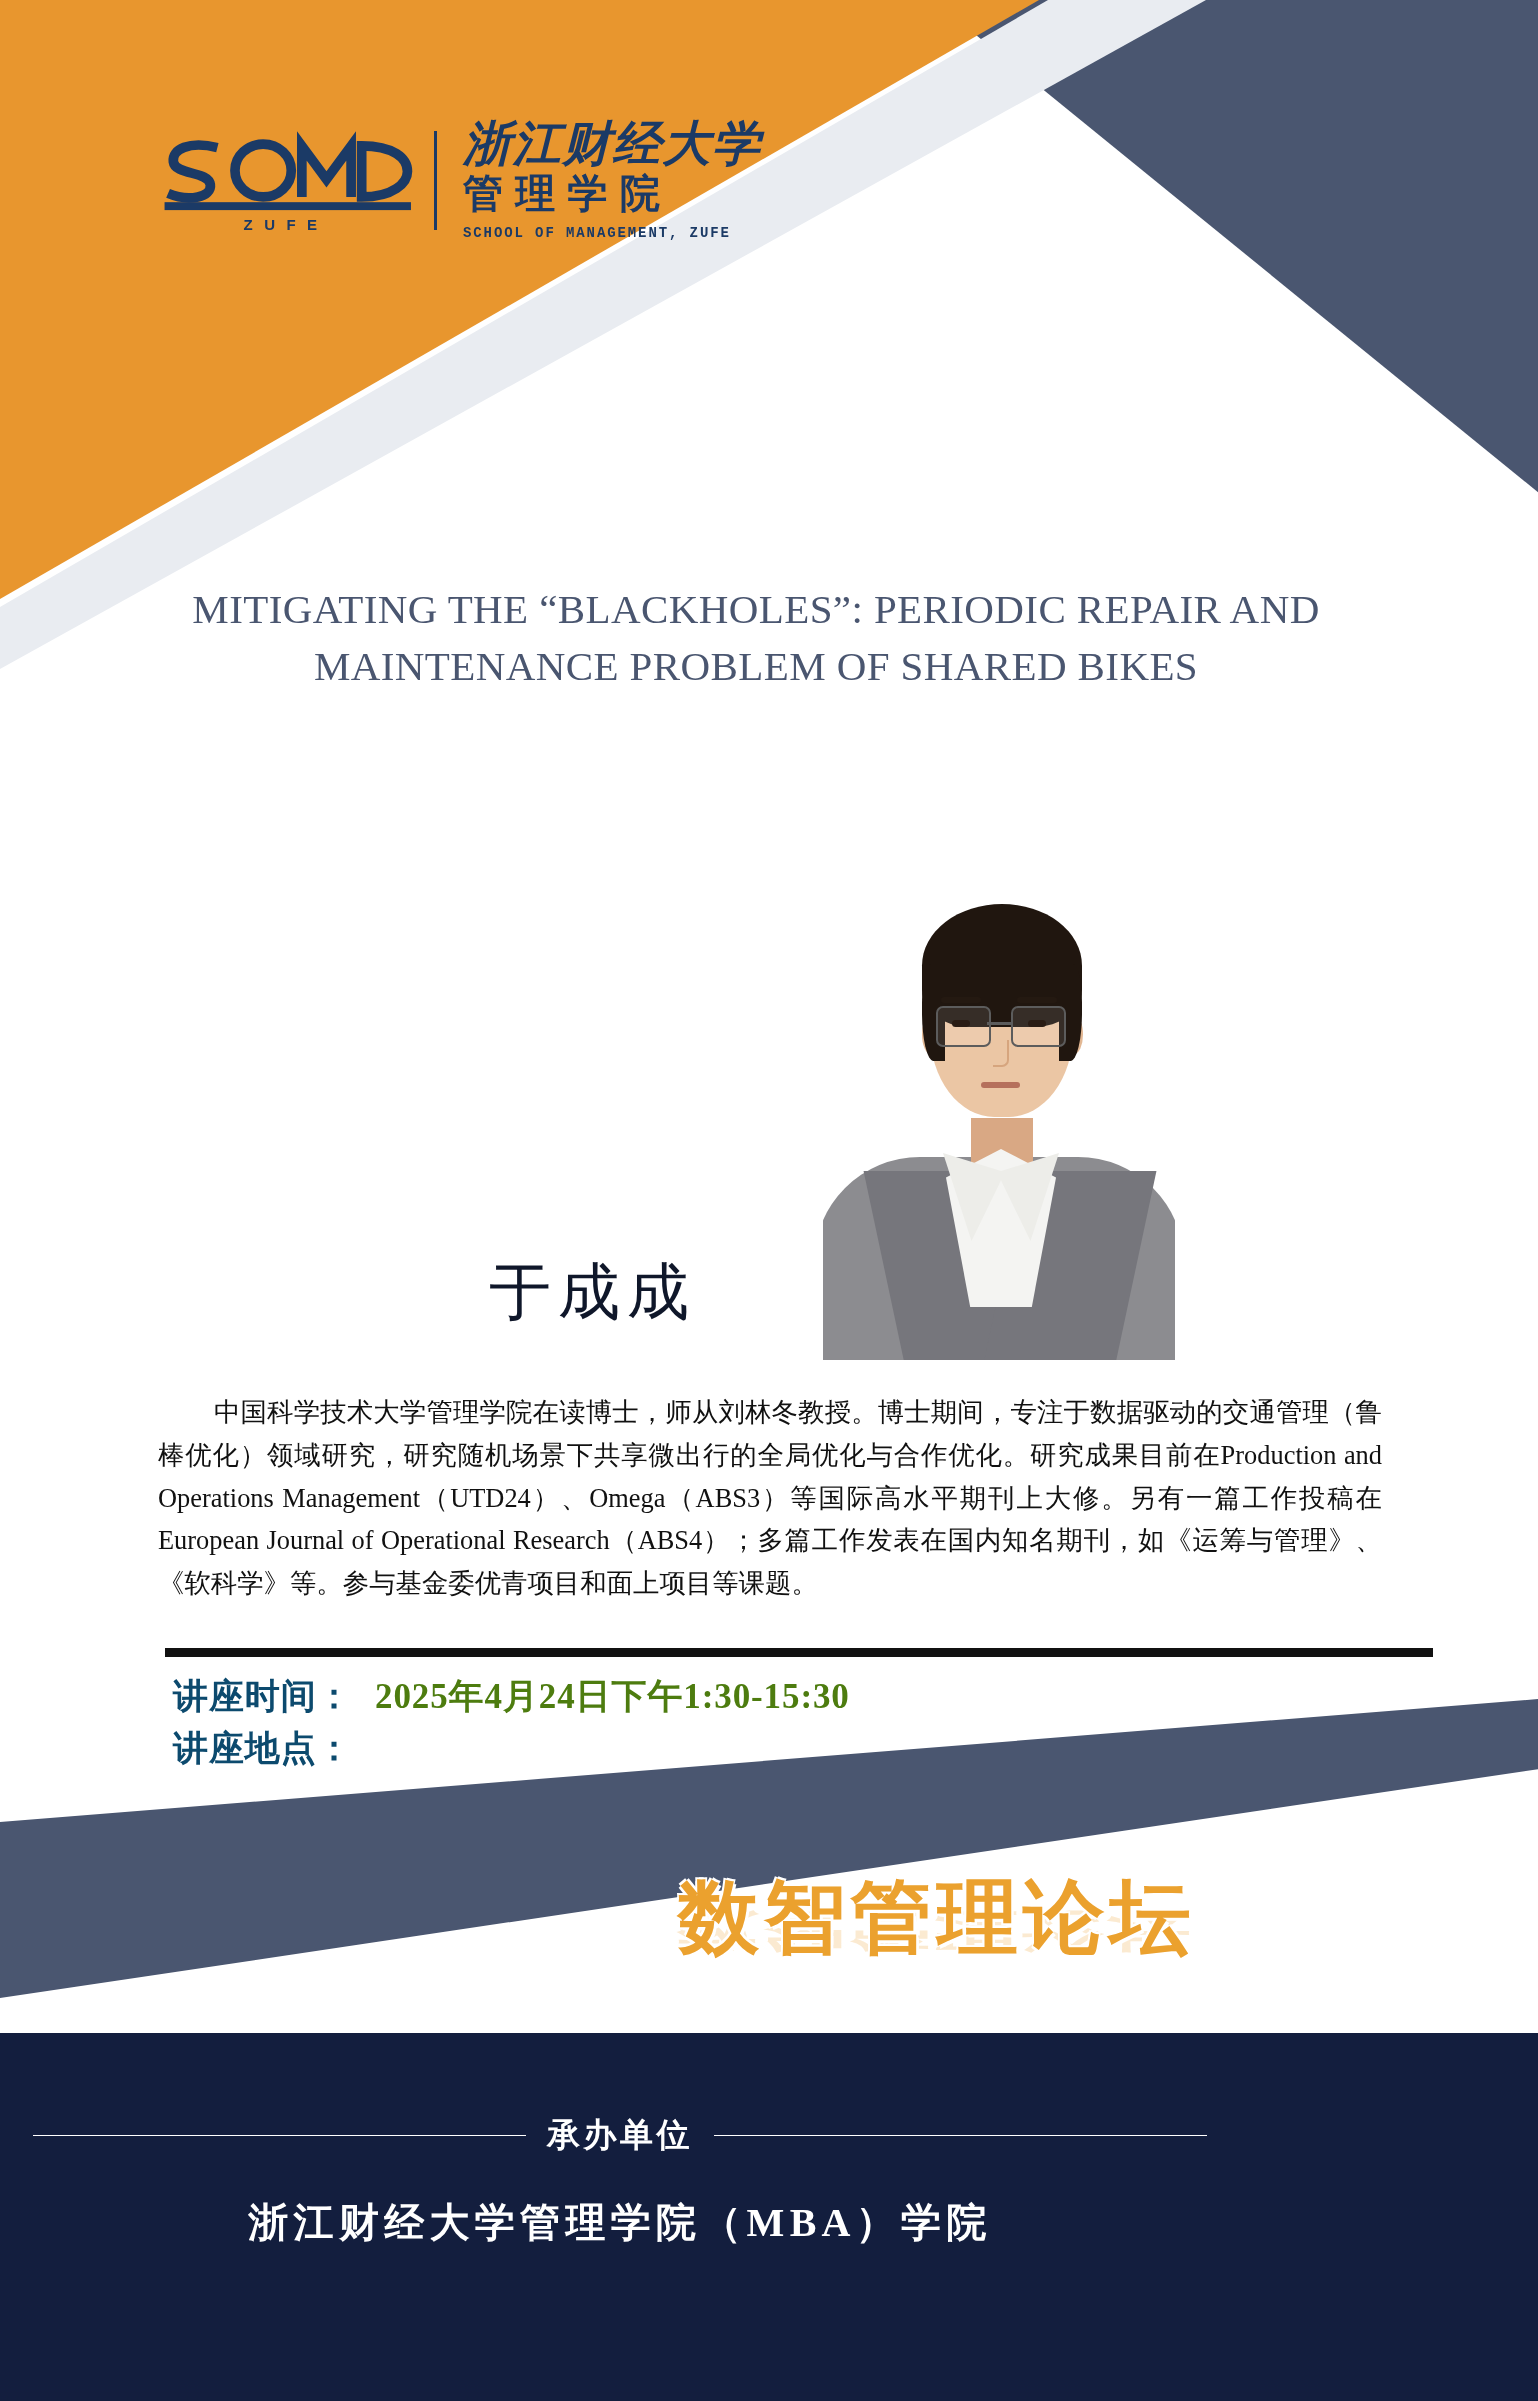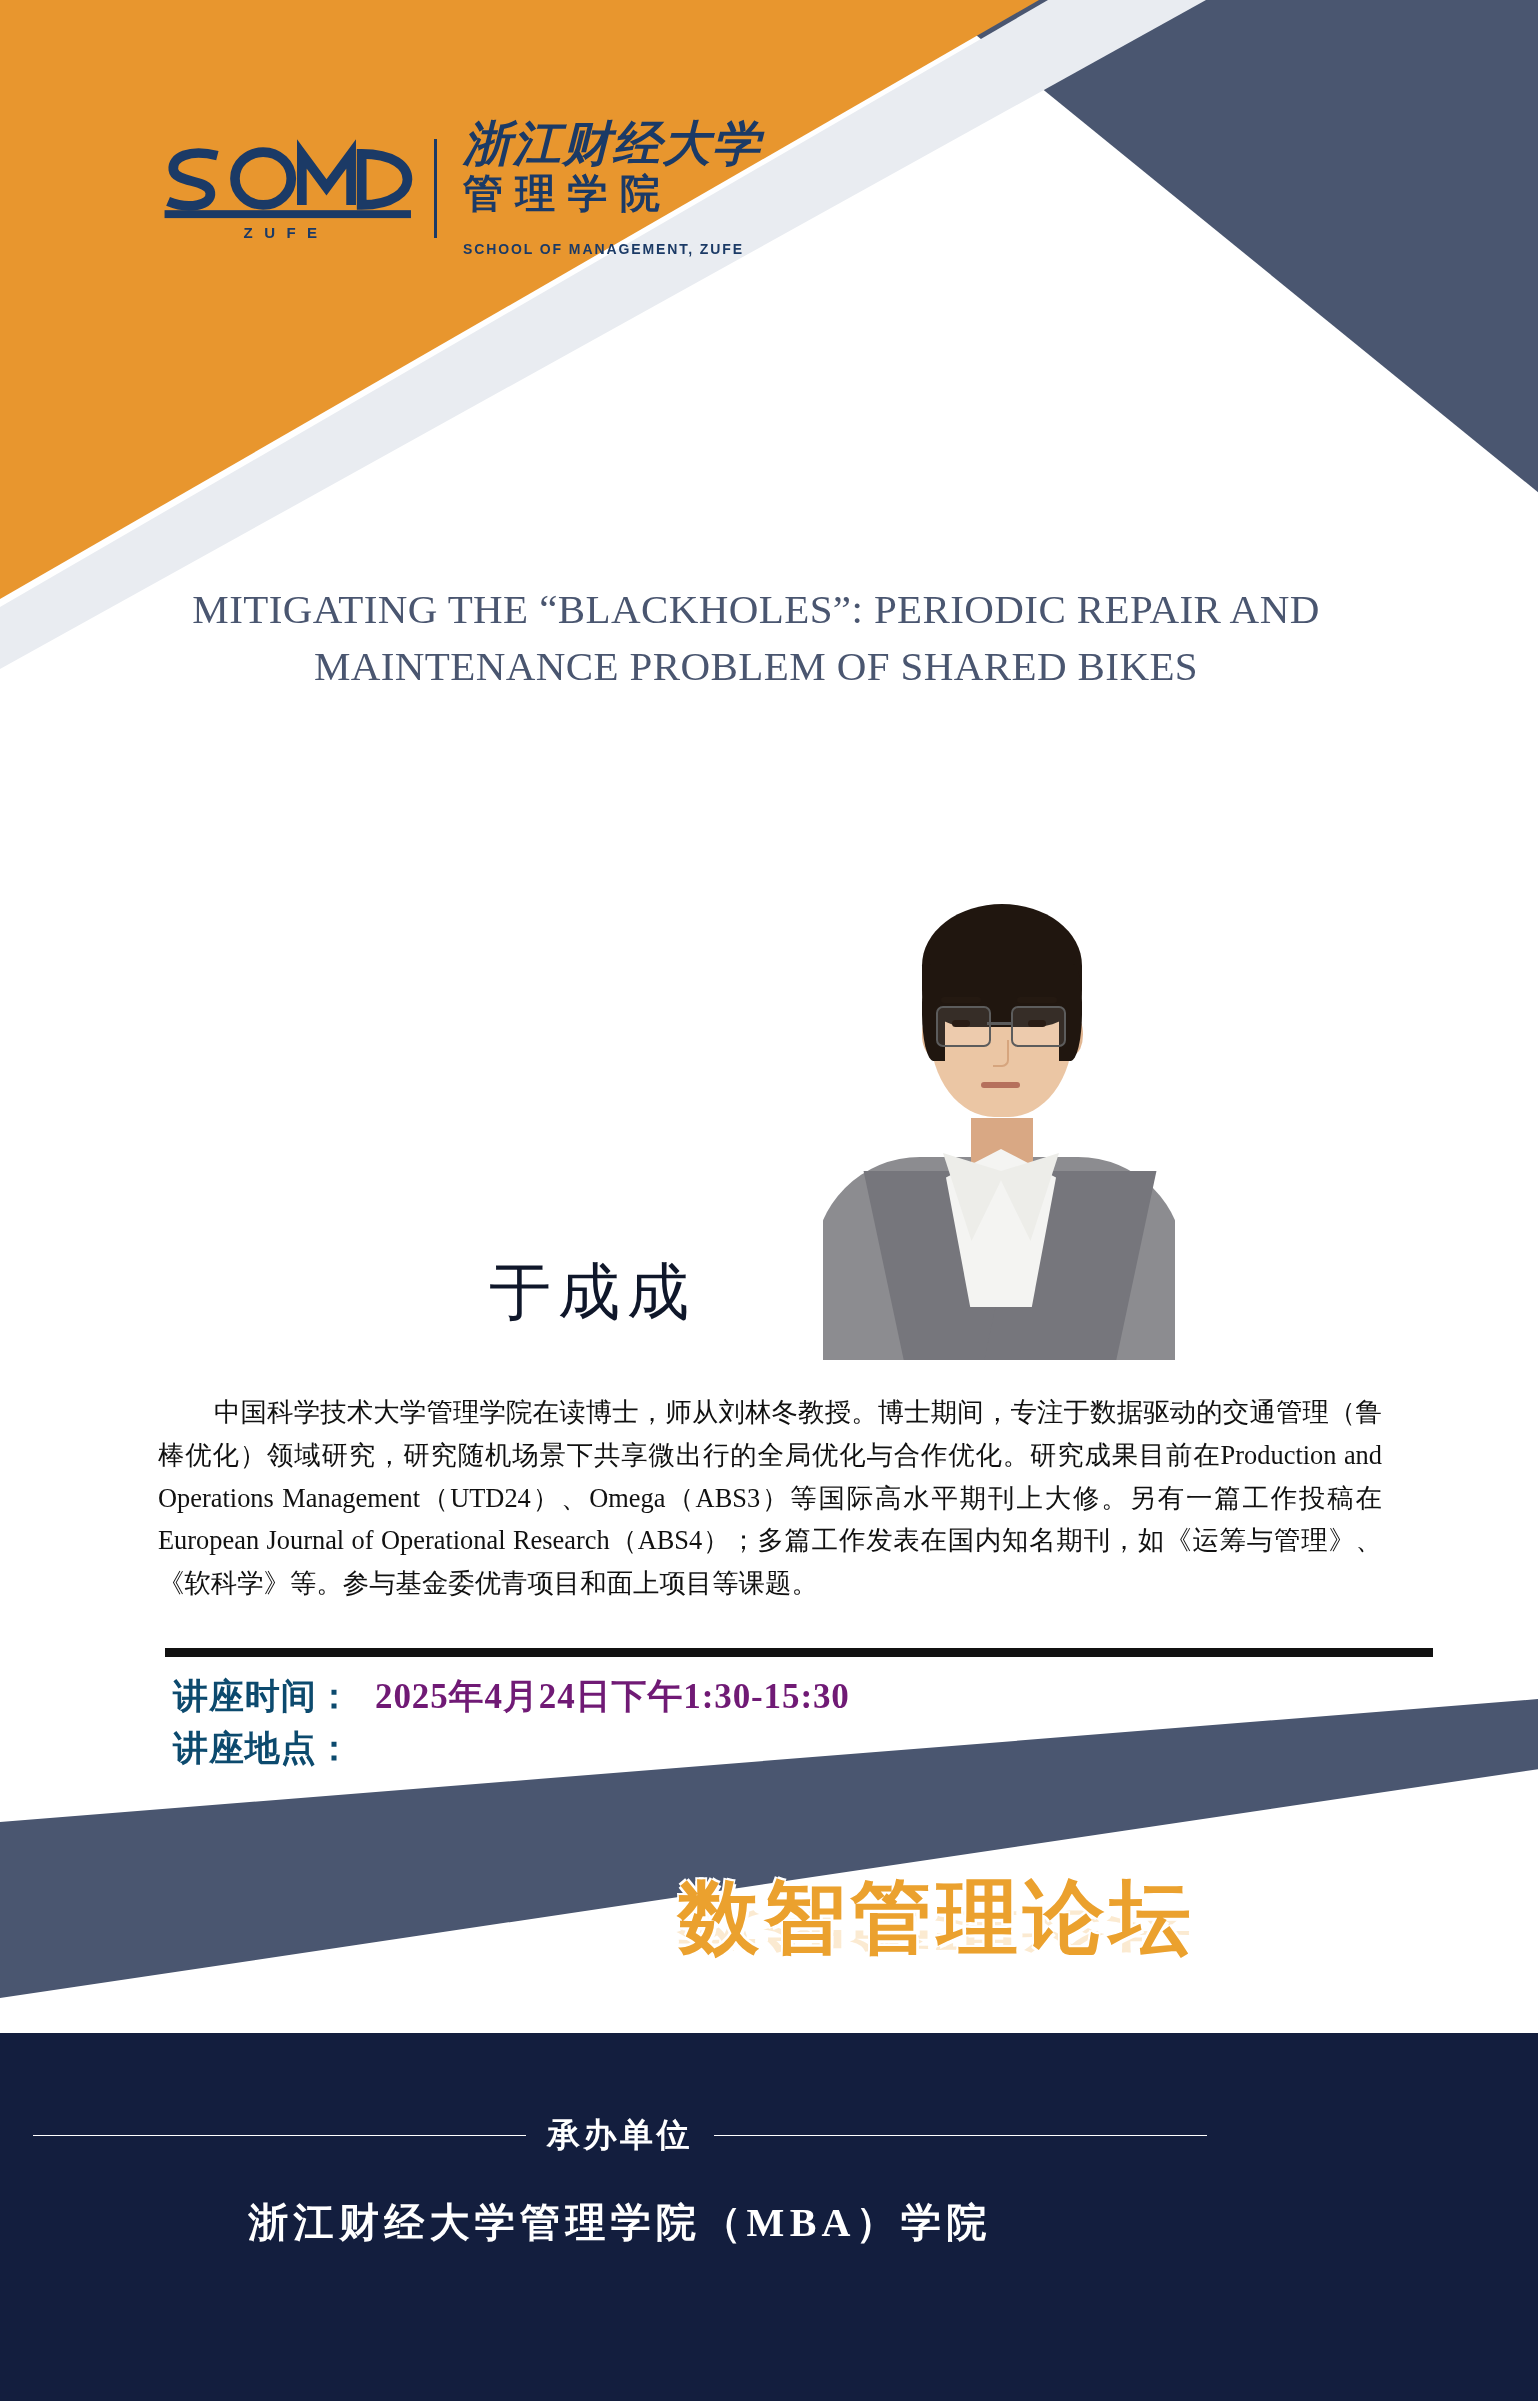--- a/index.html
+++ b/index.html
@@ -85,22 +85,23 @@
     font-family: "Liberation Serif", serif;
     font-size: 40px;
     font-weight: bold;
     letter-spacing: 12.3px;
     line-height: 1.18;
   }
   .logo-en {
     font-size: 14px;
     letter-spacing: 1.9px;
     color: #1B3A66;
-    margin-top: 24px;
-    font-weight: bold;
+    margin-top: 8px;
+    font-weight: bold;
+    font-family: Liberation Mono, monospace;
   }
 
   
   .title {
     position: absolute;
     left: 109px; top: 581px;
     width: 1294px;
     text-align: center;
     font-family: "Liberation Serif", serif;
     font-size: 41px;
@@ -279,21 +280,21 @@
   }
   .info-label {
     font-size: 35px;
     color: #0c4a6e;
     font-weight: bold;
     letter-spacing: 0.9px;
     width: 202px;
   }
   .info-value {
     font-size: 35px;
-    color: #701a75;
+    color: #4d7c0f;
     font-weight: bold;
     letter-spacing: 0.9px;
   }
 
   
   .mid-navy {
     position: absolute;
     left: 0; top: 1699px;
     width: 1539px; height: 335px;
     background: #4A5670;

